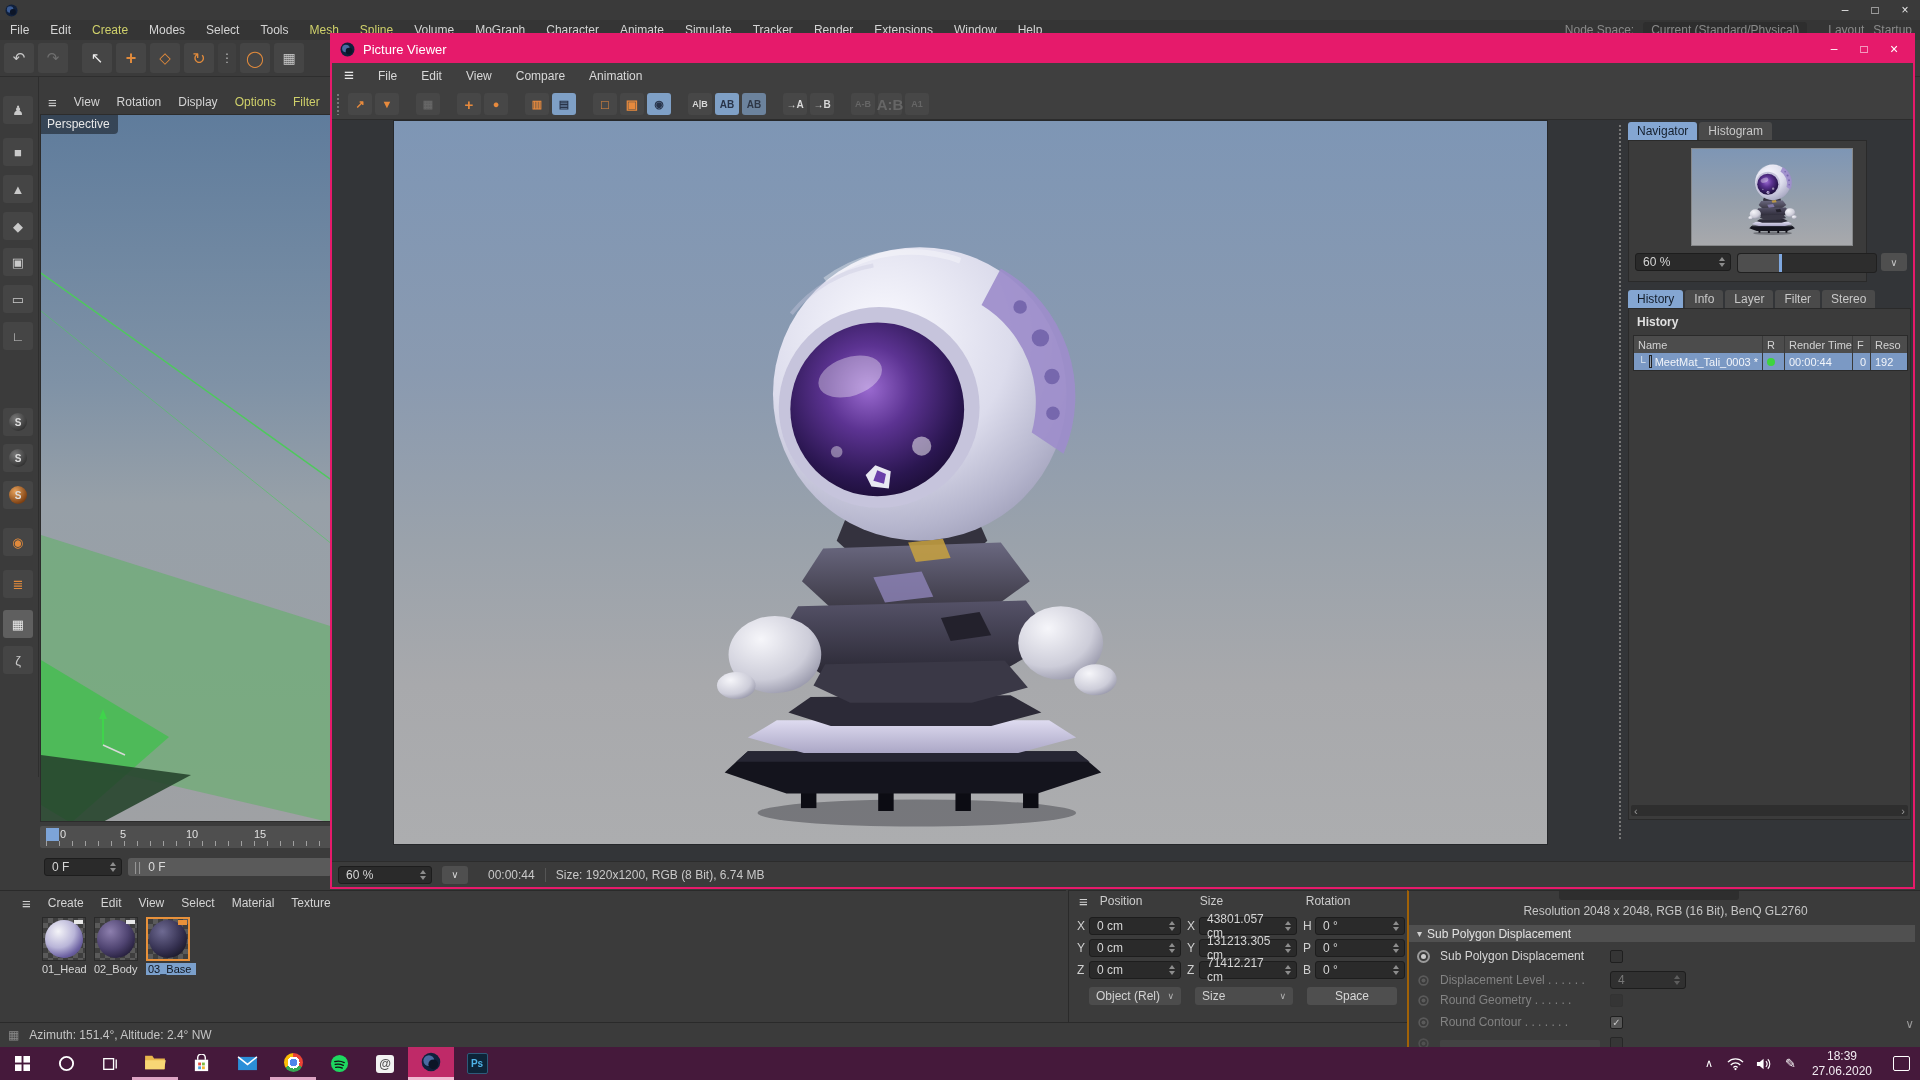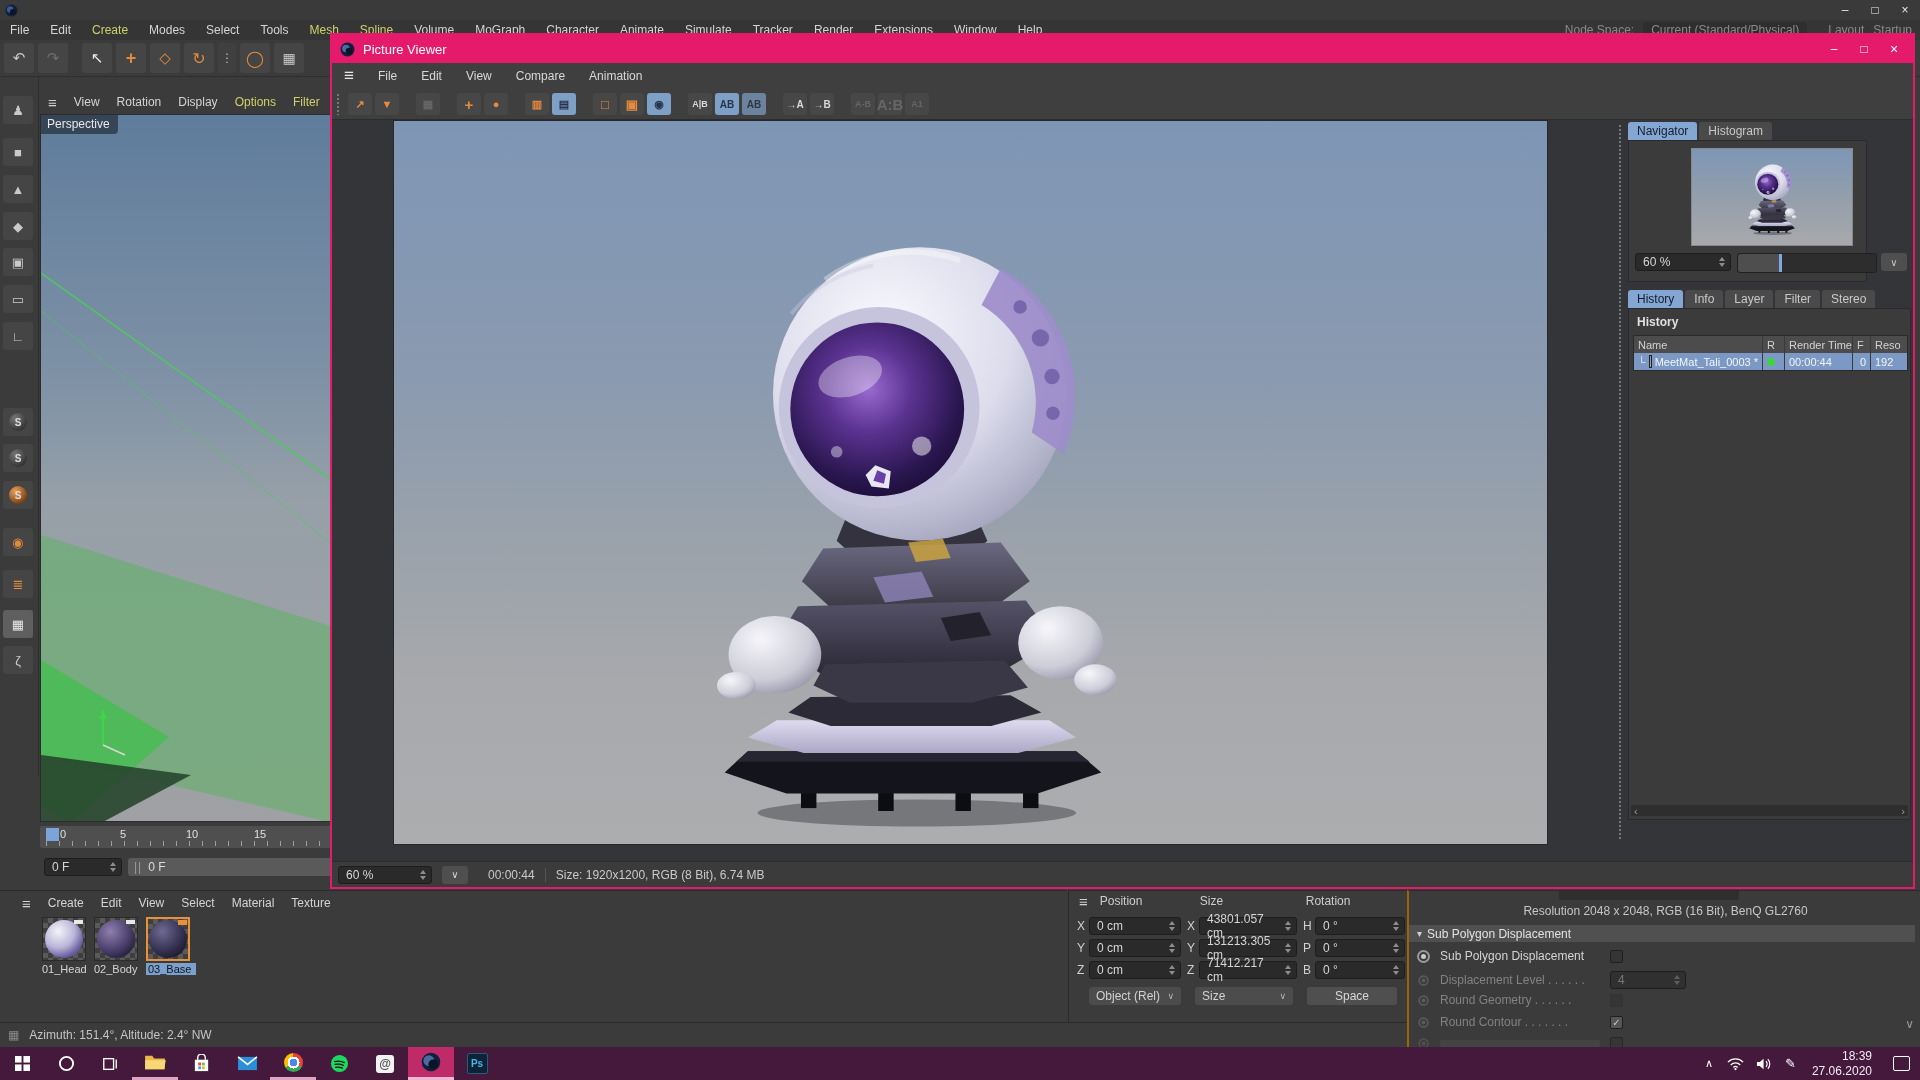--- a/index.html
+++ b/index.html
@@ -768,20 +768,20 @@
   <span style="color:#fff;font-size:11px;padding:0 8px">∧</span>
   <svg width="17" height="14" viewBox="0 0 18 14" style="margin:0 6px">
     <path d="M1 5 a11 11 0 0 1 16 0 M4 8 a7 7 0 0 1 10 0 M6.8 10.6 a3.2 3.2 0 0 1 4.4 0" fill="none" stroke="#fff" stroke-width="1.4"></path>
     <circle cx="9" cy="12.4" r="1.2" fill="#fff"></circle>
   </svg>
   <svg width="17" height="14" viewBox="0 0 18 14" style="margin:0 6px">
     <polygon points="1,5 4,5 8,1.5 8,12.5 4,9 1,9" fill="#fff"></polygon>
     <path d="M10.5 4 a4.5 4.5 0 0 1 0 6 M12.5 2 a7 7 0 0 1 0 10" fill="none" stroke="#fff" stroke-width="1.2"></path>
   </svg>
   <span style="color:#fff;font-size:13px;margin:0 6px">✎</span>
-  <div style="text-align:right;color:#f2ecf2;font-size:12px;line-height:1.25;margin:0 10px">
+  <div style="text-align:center;color:#f2ecf2;font-size:12px;line-height:1.25;margin:0 10px">
     <div>18:39</div>
     <div>27.06.2020</div>
   </div>
   <div class="flex" style="width:38px;height:33px;justify-content:center">
     <span style="width:15px;height:13px;border:1.5px solid #fff;border-radius:2px;display:inline-block"></span>
   </div>
 </div>
 
 </body></html>

